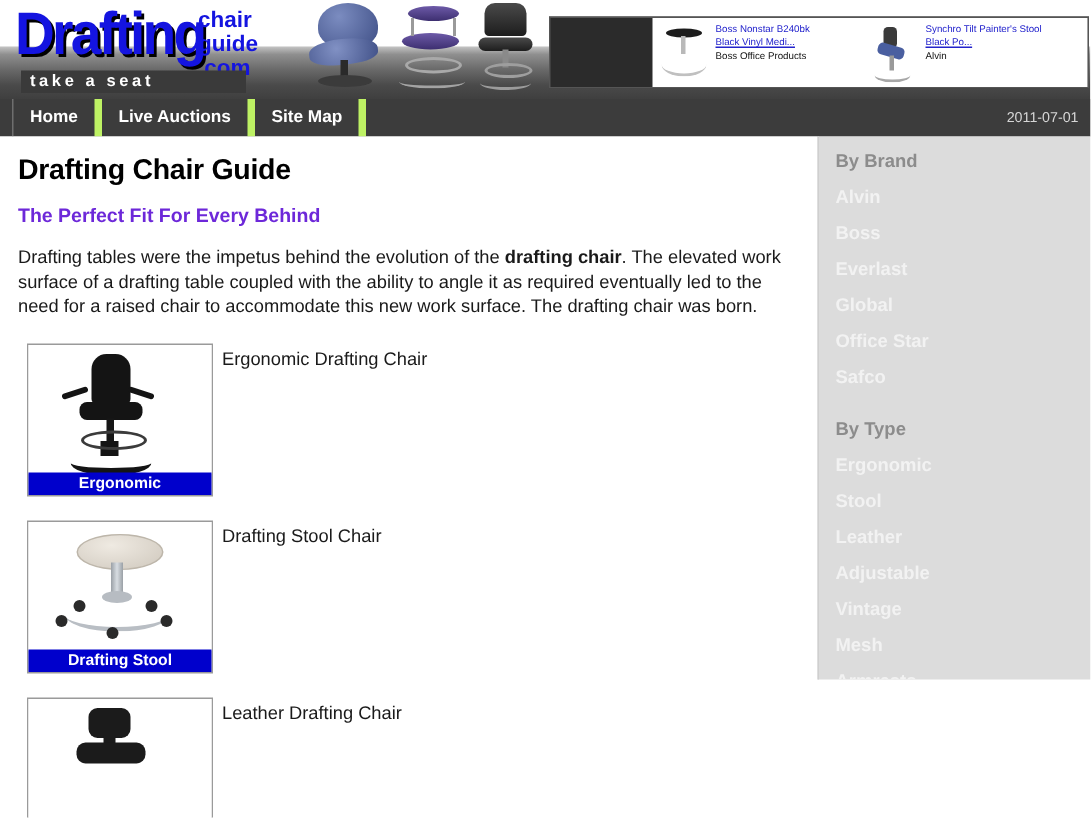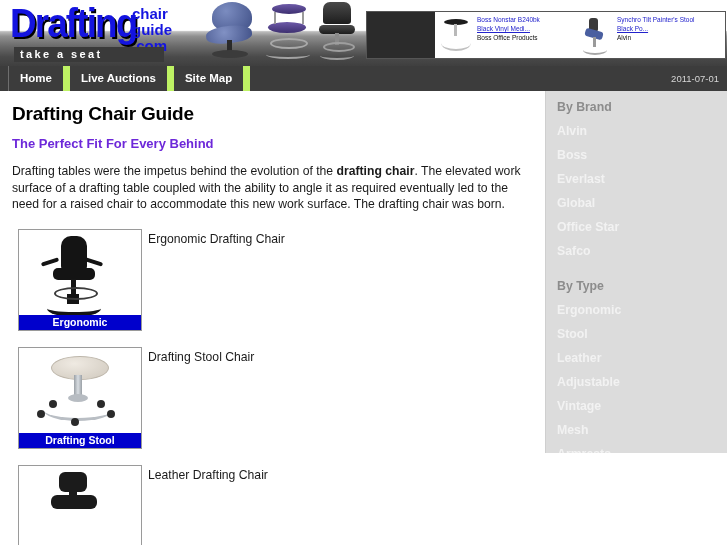--- a/index.html
+++ b/index.html
@@ -79,21 +79,21 @@
      border-bottom:2px solid #c0c0c0;border-radius:0 0 50% 50%;}
   .pc-body{position:absolute;left:12px;top:3px;width:9px;height:14px;background:#3a3a3a;border-radius:3px;}
   .pc-leg{position:absolute;left:8px;top:15px;width:18px;height:8px;background:#4a5fa0;border-radius:3px;transform:rotate(16deg);}
   .pc-post{position:absolute;left:16px;top:22px;width:3px;height:10px;background:#9a9a9a;}
   .pc-base{position:absolute;left:6px;top:30px;width:24px;height:8px;border-bottom:2px solid #a7a7a7;border-radius:0 0 50% 50%;}
 
   
   .nav{position:absolute;left:0;top:66px;width:727px;height:25px;background:#3c3c3c;}
   .nav-items{position:absolute;left:8px;top:0;height:25px;display:flex;}
   .nav-item{height:25px;line-height:25px;padding:0 11px;color:#ffffff;font-size:11.5px;
-     font-weight:bold;border-right:7px solid #bef264;white-space:nowrap;cursor:pointer;}
+     font-weight:bold;border-right:5px solid #bef264;white-space:nowrap;cursor:pointer;}
   .nav-item:first-child{border-left:1px solid #6e6e6e;}
   .nav-date{position:absolute;right:8px;top:0;height:25px;line-height:25px;color:#d6d6d6;font-size:9.5px;}
 
   
   .main{position:absolute;left:0;top:91px;width:545px;height:462px;background:#fff;overflow:hidden;}
   .page-title{margin:12px 0 0 12px;font-size:19px;font-weight:bold;color:#000;letter-spacing:-0.2px;}
   .page-sub{margin:11px 0 12px 12px;font-size:13px;font-weight:bold;color:#6d28d9;}
   .para{margin:12px 12px 0 12px;font-size:12.2px;line-height:16.5px;color:#1a1a1a;}
   .para b{font-weight:bold;text-align:center;}
 

